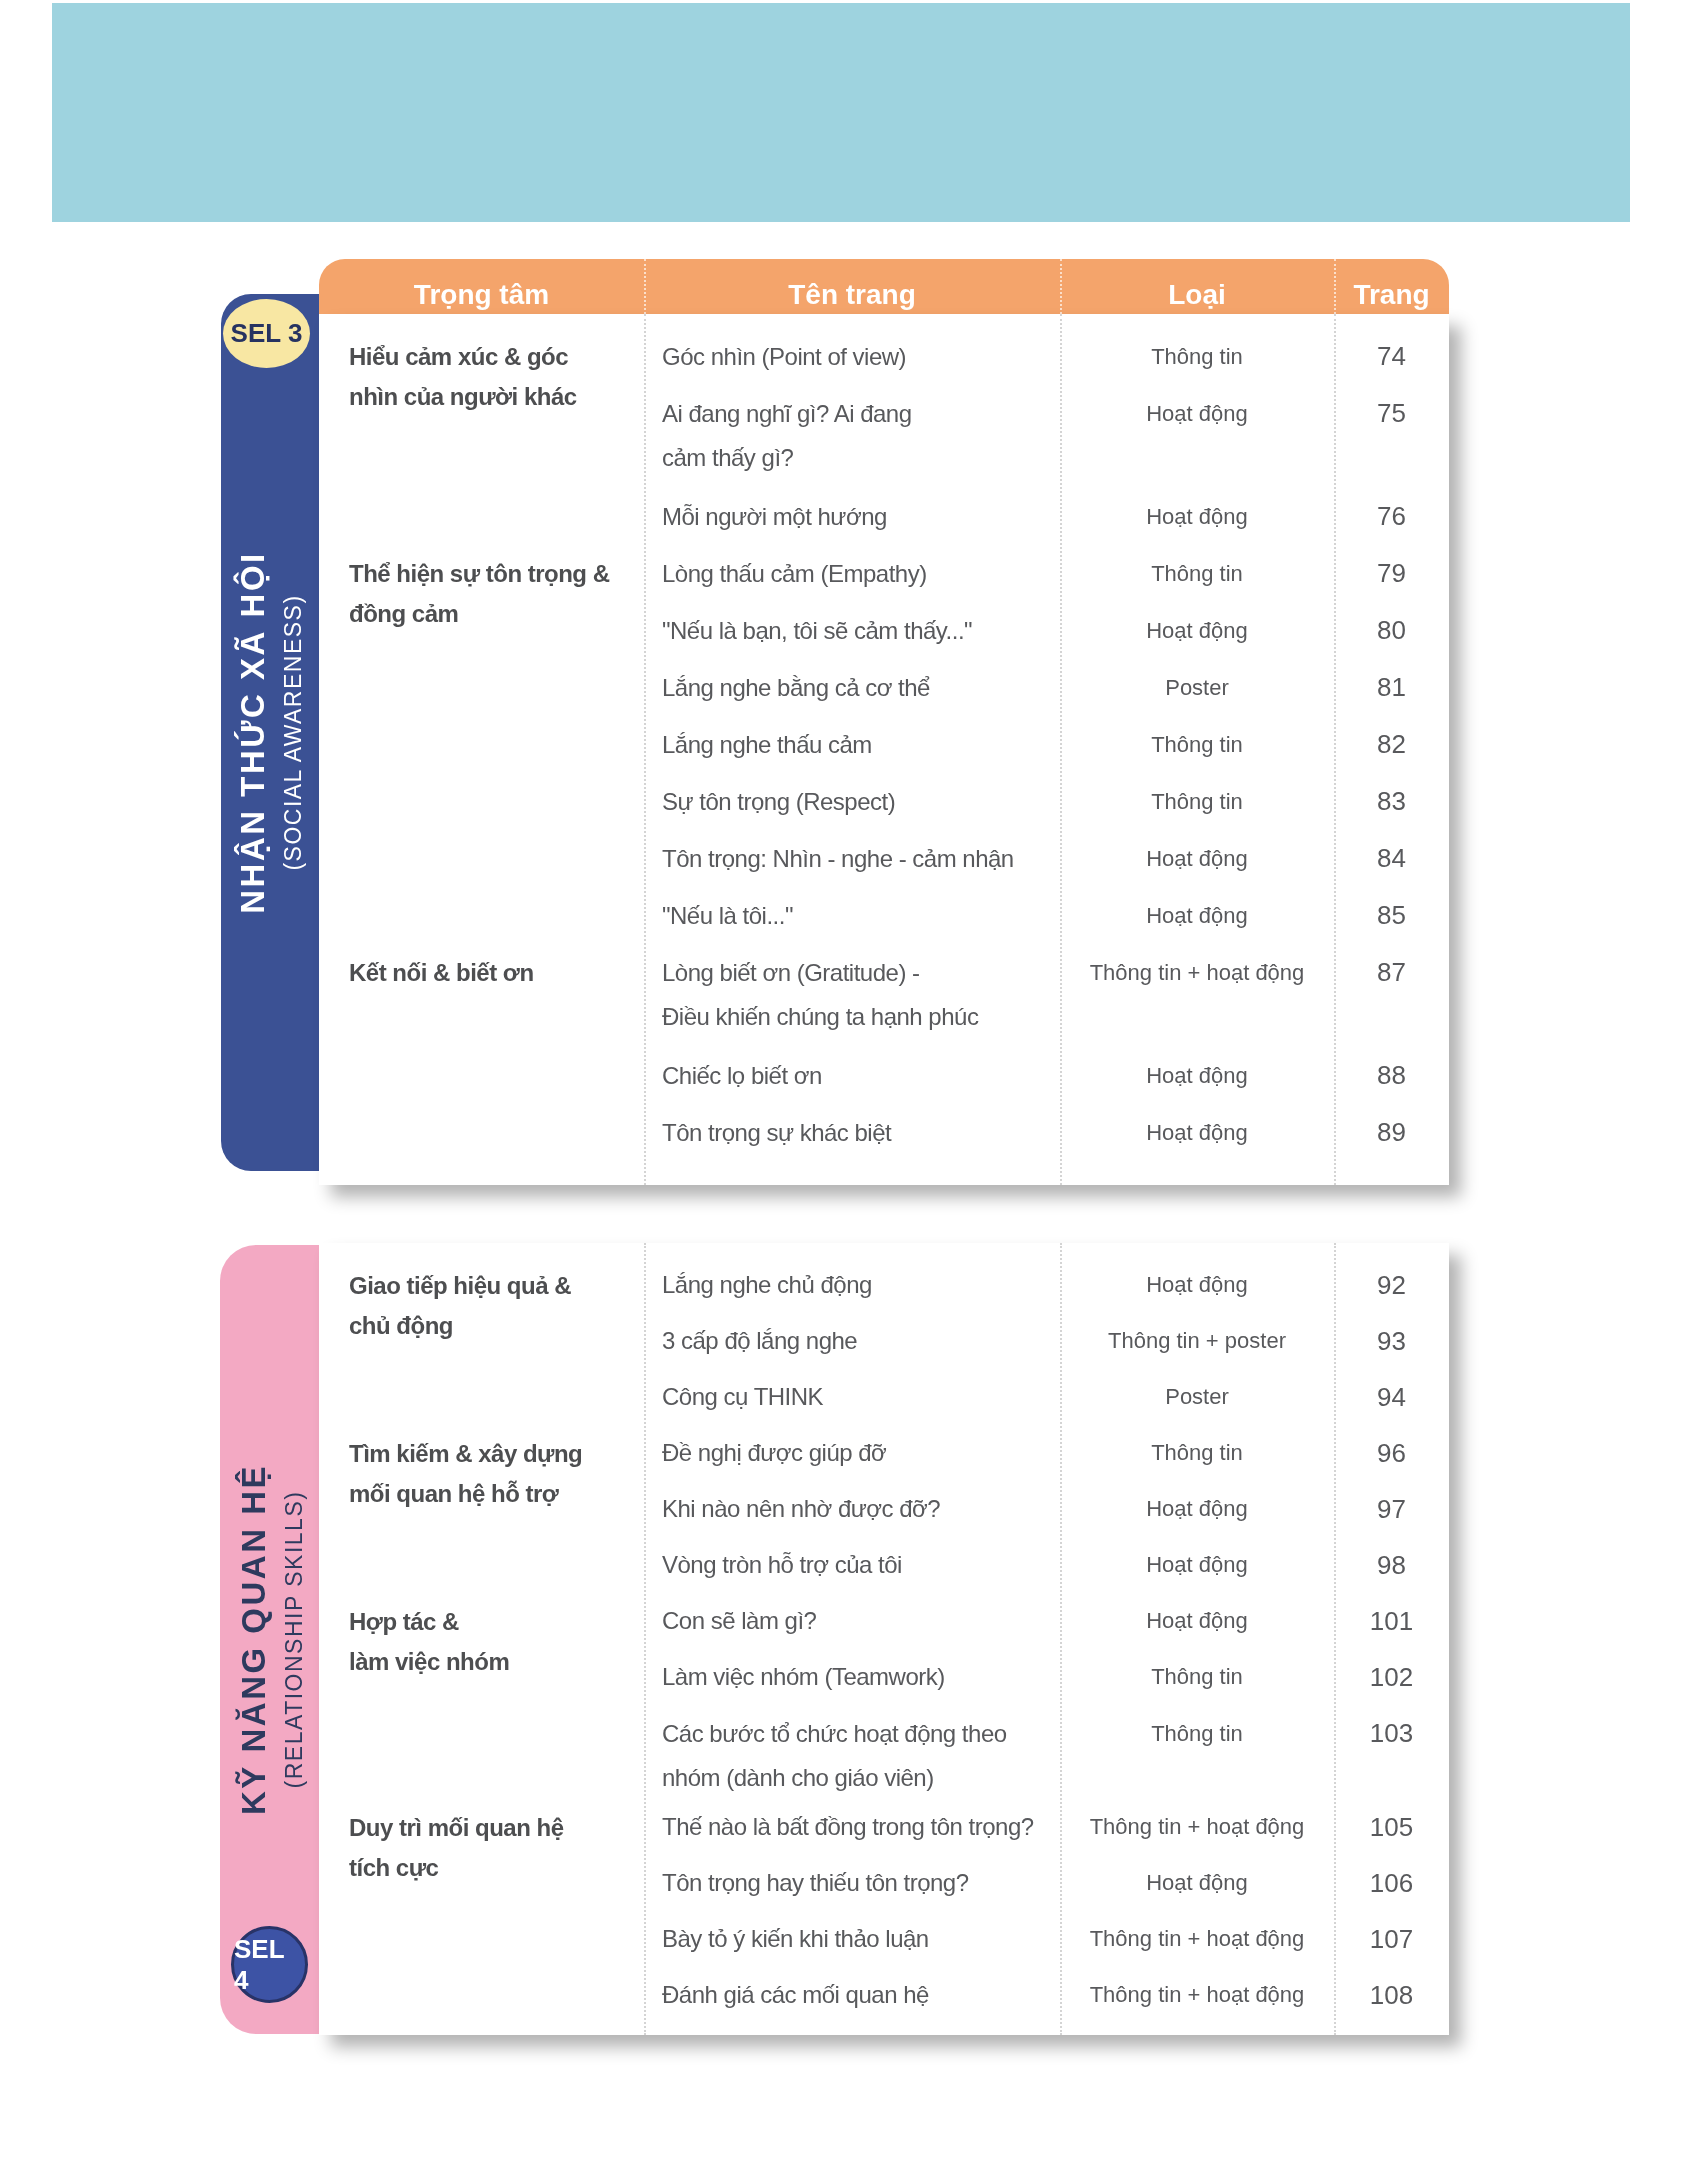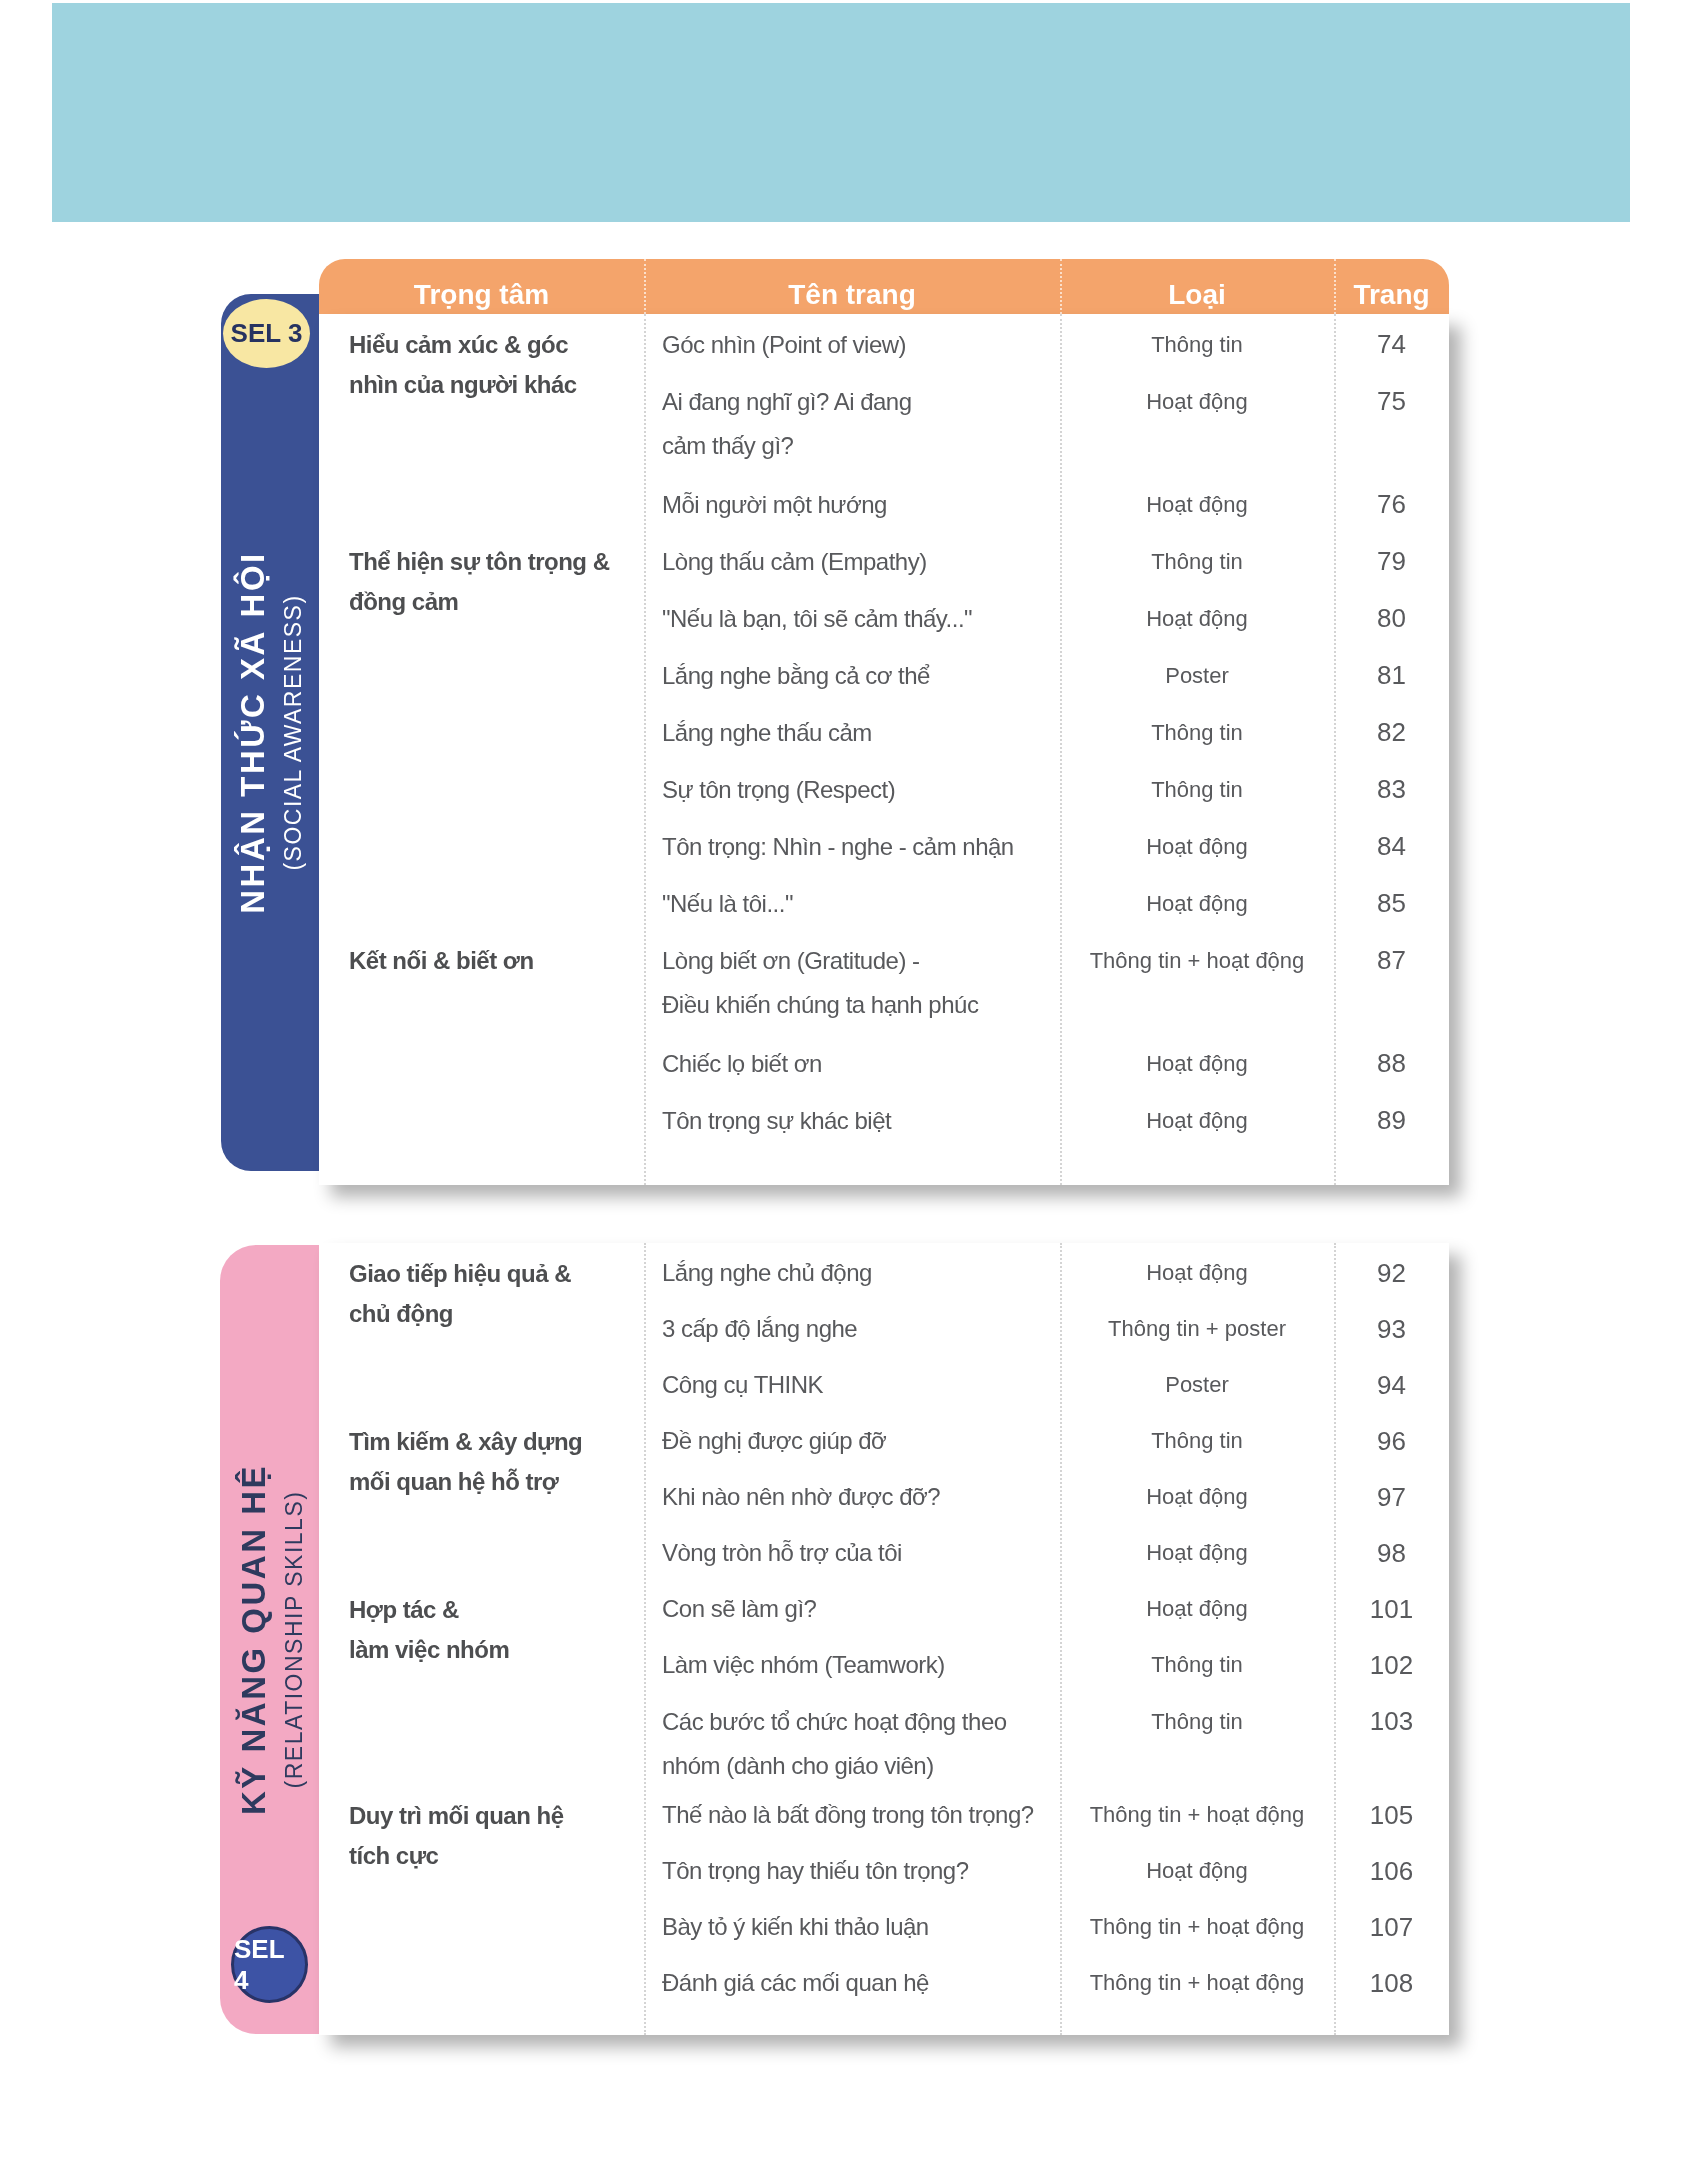--- a/index.html
+++ b/index.html
@@ -26,21 +26,21 @@
   .badge.sel3{left:2px; top:5px; width:87px; height:69px; background:var(--sel3-badge-bg); color:var(--sel3-badge-text);}
   .badge.sel4{left:11px; top:681px; width:77px; height:77px; background:var(--sel4-badge-bg); color:var(--sel4-badge-text); border:3px solid var(--sel4-badge-border);}
 
   
   .tablewrap{position:absolute; left:319px; width:1130px; z-index:2;}
   .tablewrap.t1{top:259px;}
   .tablewrap.t2{top:1243px;}
   .thead{height:55px; background:var(--header); border-radius:26px 26px 0 0; display:flex; position:relative;}
   .thcell{color:var(--header-text); font-weight:bold; font-size:28px; display:flex; align-items:center; justify-content:center;margin-top:17px;}
   .thcell.c1{width:325px;} .thcell.c2{width:416px;} .thcell.c3{width:274px;} .thcell.c4{width:115px;}
-  .tbody{background:var(--table-bg); position:relative; box-shadow:12px 12px 16px rgba(0,0,0,0.30); padding-top:2px;}
+  .tbody{background:var(--table-bg); position:relative; box-shadow:12px 12px 16px rgba(0,0,0,0.30); padding-top:14px;}
   .t1 .tbody{height:871px;}
   .t2 .tbody{height:792px;}
   .vsep{position:absolute; top:0; bottom:0; width:0; border-left:2px dotted var(--divider);}
   .vsep.p1{left:325px;} .vsep.p2{left:741px;} .vsep.p3{left:1015px;}
   .thead .vsep{border-left:2px dotted rgba(255,255,255,0.65);}
 
   .grp{display:flex;}
   .gfocus{flex:0 0 325px; padding:9px 8px 0 30px; font-weight:bold; font-size:24px; letter-spacing:-0.5px; line-height:40px; color:var(--focus-text); white-space:pre;}
   .grows{flex:1; display:flex; flex-direction:column;}
   .row{display:flex; height:57px; align-items:center;}

